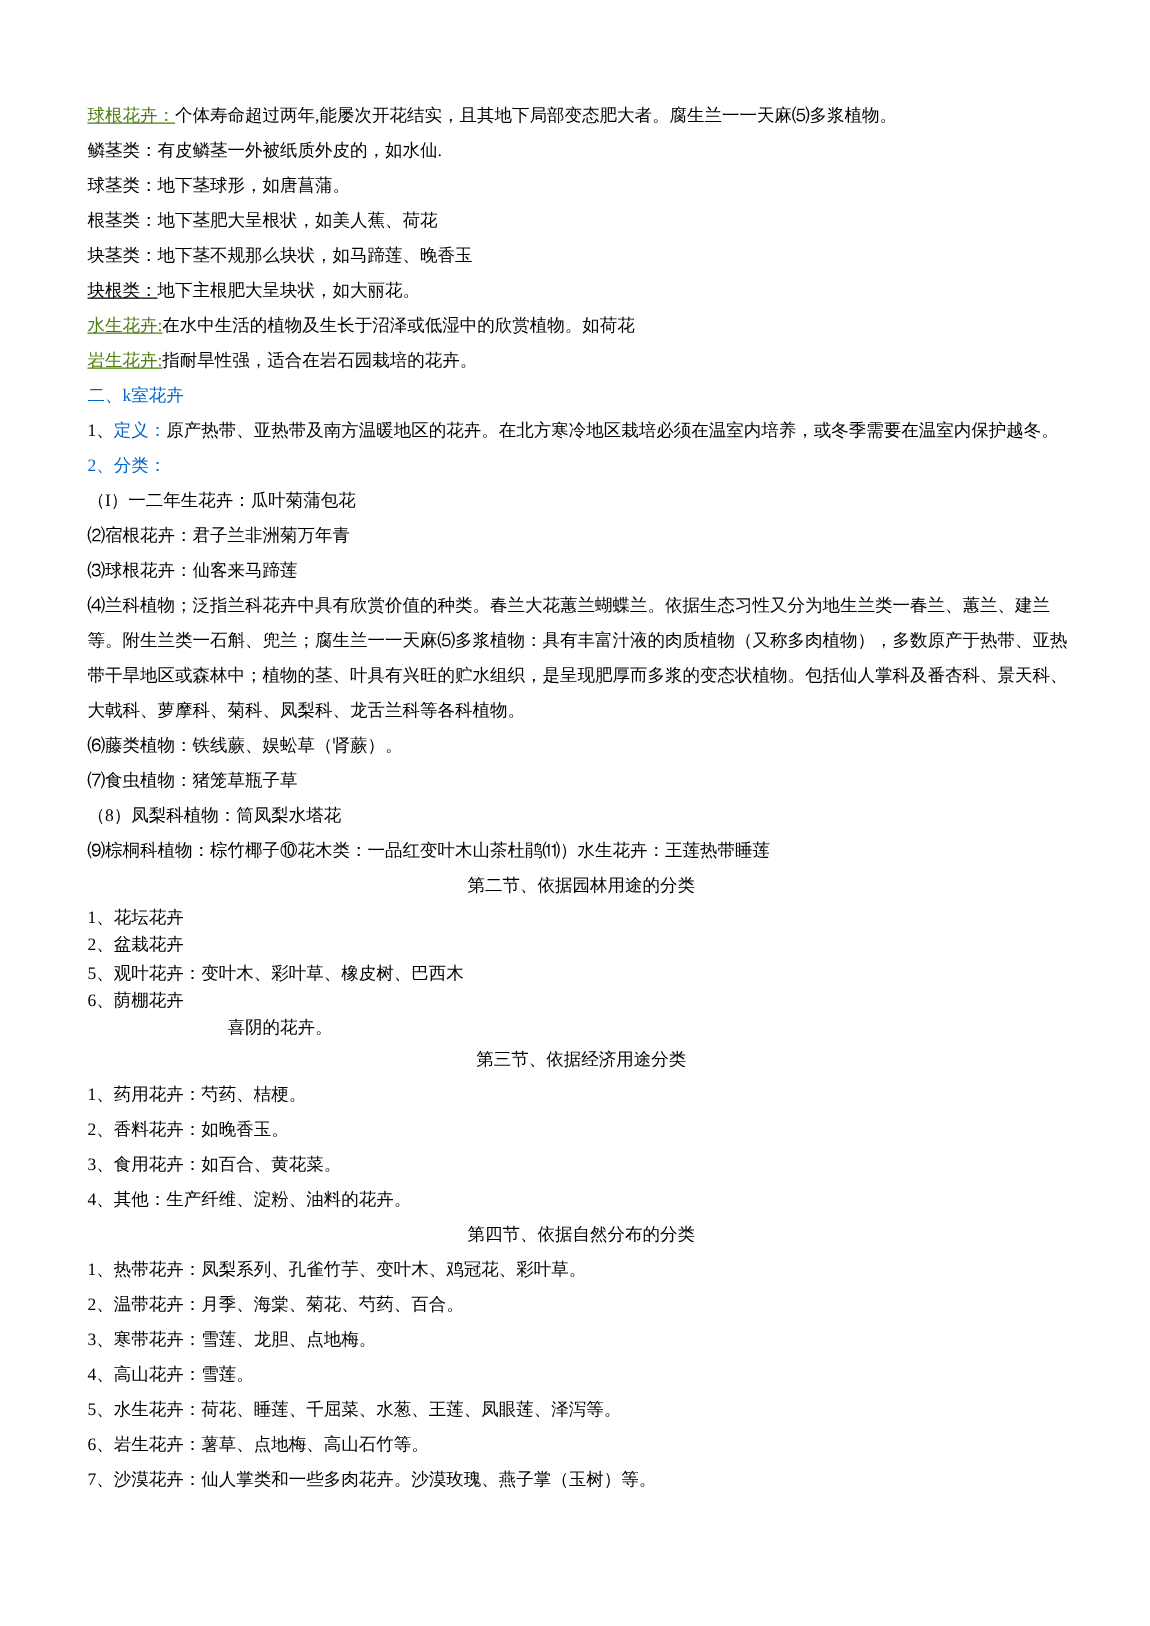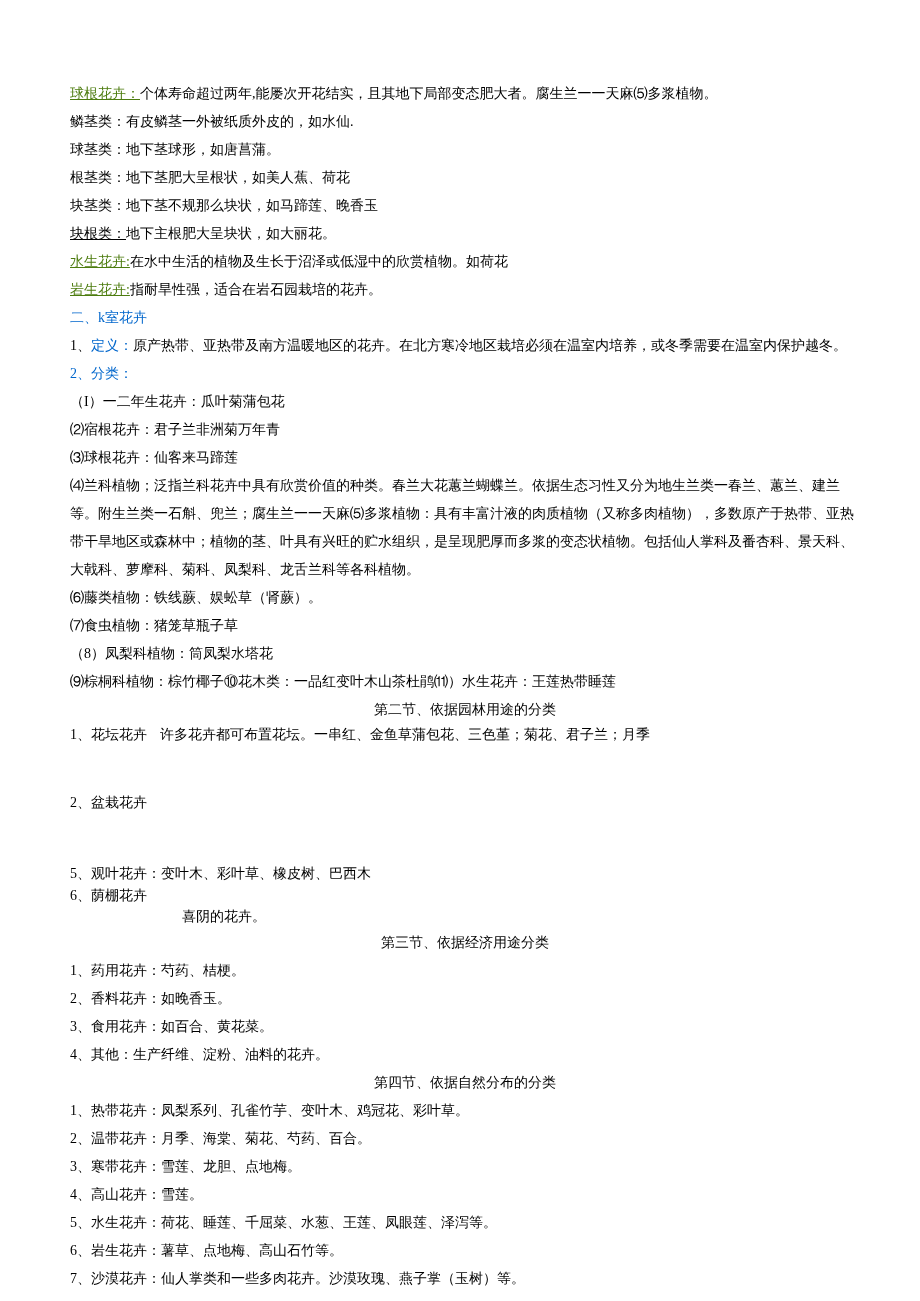--- a/index.html
+++ b/index.html
@@ -51,26 +51,25 @@
 <p>⑶球根花卉：仙客来马蹄莲</p>
 <p>⑷兰科植物；泛指兰科花卉中具有欣赏价值的种类。春兰大花蕙兰蝴蝶兰。依据生态习性又分为地生兰类一春兰、蕙兰、建兰等。附生兰类一石斛、兜兰；腐生兰一一天麻⑸多浆植物：具有丰富汁液的肉质植物（又称多肉植物），多数原产于热带、亚热带干旱地区或森林中；植物的茎、叶具有兴旺的贮水组织，是呈现肥厚而多浆的变态状植物。包括仙人掌科及番杏科、景天科、大戟科、萝摩科、菊科、凤梨科、龙舌兰科等各科植物。</p>
 <p>⑹藤类植物：铁线蕨、娱蚣草（肾蕨）。</p>
 <p>⑺食虫植物：猪笼草瓶子草</p>
 <p>（8）凤梨科植物：筒凤梨水塔花</p>
 <p>⑼棕桐科植物：棕竹椰子⑩花木类：一品红变叶木山茶杜鹃⑾）水生花卉：王莲热带睡莲</p>
 <p class="center">第二节、依据园林用途的分类</p>
 
 <div style="display:flex;align-items:flex-end;line-height:1.6;">
   <div style="width:90px;flex-shrink:0;">1、花坛花卉</div>
-  <div style="flex:1;">许多花卉都可布置花坛。一串红、金鱼草蒲包花、三色堇；菊花、君子兰；月季</div>
 </div>
 <div style="display:flex;align-items:flex-start;line-height:1.6;">
-  <div style="width:90px;flex-shrink:0;margin-top:46px;">2、盆栽花卉</div>
+  <div style="width:90px;flex-shrink:0;">2、盆栽花卉</div>
 </div>
-<p style="line-height:1.6;margin-top:48px;">5、观叶花卉：变叶木、彩叶草、橡皮树、巴西木</p>
+<p style="line-height:1.6;">5、观叶花卉：变叶木、彩叶草、橡皮树、巴西木</p>
 <div style="display:flex;align-items:flex-start;line-height:1.6;gap:22px;">
   <div style="width:90px;flex-shrink:0;">6、荫棚花卉</div>
   <div style="flex:1;margin-top:21px;">喜阴的花卉。</div>
 </div>
 
 <p class="center">第三节、依据经济用途分类</p>
 <p>1、药用花卉：芍药、桔梗。</p>
 <p>2、香料花卉：如晚香玉。</p>
 <p>3、食用花卉：如百合、黄花菜。</p>
 <p>4、其他：生产纤维、淀粉、油料的花卉。</p>

